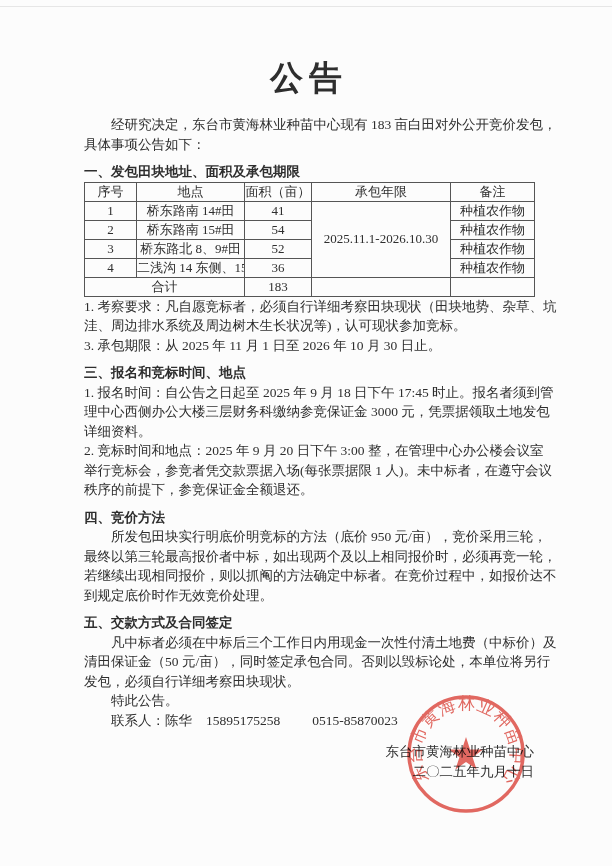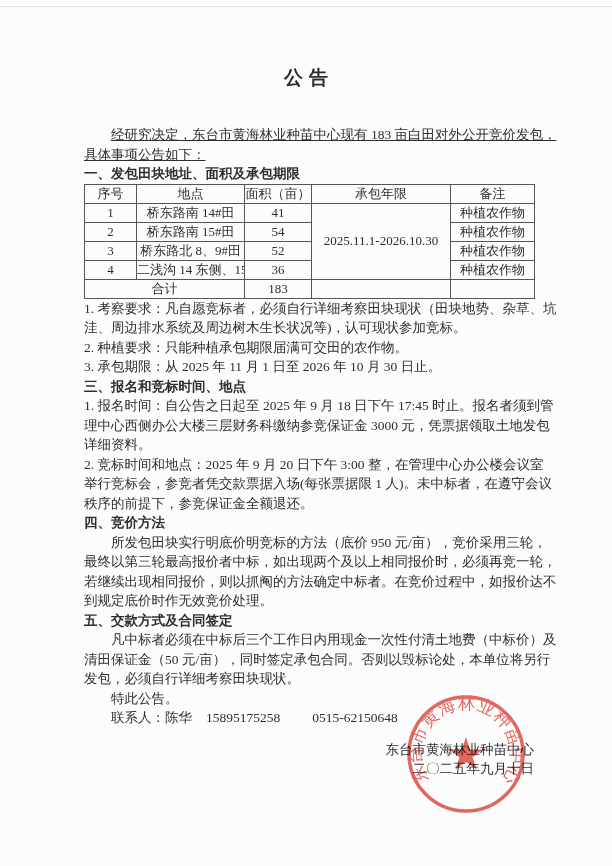--- a/index.html
+++ b/index.html
@@ -5,28 +5,28 @@
   html,body{margin:0;padding:0;background:#ffffff;}
   .page{
     position:relative;width:612px;height:866px;background:#fcfcfc;
     font-family:"Liberation Serif","DejaVu Serif",serif;color:#2e2e2e;
     overflow:hidden;
   }
   .scan-top-line{position:absolute;top:6px;left:0;width:612px;height:1px;background:#e6e6e6;}
   .content{position:absolute;left:84px;top:0;width:450px;}
   .title{
     margin:56px 0 0 0;height:44px;line-height:44px;
-    font-size:19px;font-weight:bold;text-align:center;letter-spacing:6px;
+    font-size:33px;font-weight:bold;text-align:center;letter-spacing:6px;
   }
-  .intro{margin-top:25px;text-decoration:underline;}
+  .intro{margin-top:15px;}
   .line{font-size:13.5px;line-height:19.5px;white-space:nowrap;}
   .ind{text-indent:27px;}
   .heading{
     font-family:"Liberation Sans","DejaVu Sans",sans-serif;
-    font-weight:bold;font-size:13.5px;line-height:19.5px;white-space:nowrap;
+    font-weight:bold;font-size:13.5px;line-height:19.5px;white-space:nowrap;margin-top:8px;
   }
   table.plots{
     border-collapse:collapse;width:450px;table-layout:fixed;
     font-size:13px;text-align:center;
   }
   table.plots th,table.plots td{
     border:1px solid #555;padding:0;font-weight:normal;
     overflow:hidden;white-space:nowrap;
   }
   table.plots tr{height:19px;}
@@ -104,21 +104,20 @@
         <td colspan="2">合计</td>
         <td>183</td>
         <td></td>
         <td></td>
       </tr>
     </tbody>
       </table>
 
     <div class="line">1. 考察要求：凡自愿竞标者，必须自行详细考察田块现状（田块地势、杂草、坑</div>
     <div class="line">洼、周边排水系统及周边树木生长状况等)，认可现状参加竞标。</div>
-    <div class="line">2. 种植要求：只能种植承包期限届满可交田的农作物。</div>
     <div class="line">3. 承包期限：从 2025 年 11 月 1 日至 2026 年 10 月 30 日止。</div>
 
     <div class="heading">三、报名和竞标时间、地点</div>
     <div class="line">1. 报名时间：自公告之日起至 2025 年 9 月 18 日下午 17:45 时止。报名者须到管</div>
     <div class="line">理中心西侧办公大楼三层财务科缴纳参竞保证金 3000 元，凭票据领取土地发包</div>
     <div class="line">详细资料。</div>
     <div class="line">2. 竞标时间和地点：2025 年 9 月 20 日下午 3:00 整，在管理中心办公楼会议室</div>
     <div class="line">举行竞标会，参竞者凭交款票据入场(每张票据限 1 人)。未中标者，在遵守会议</div>
     <div class="line">秩序的前提下，参竞保证金全额退还。</div>
 
@@ -129,21 +128,21 @@
     <div class="line">到规定底价时作无效竞价处理。</div>
 
     <div class="heading">五、交款方式及合同签定</div>
     <div class="line ind">凡中标者必须在中标后三个工作日内用现金一次性付清土地费（中标价）及</div>
     <div class="line">清田保证金（50 元/亩），同时签定承包合同。否则以毁标论处，本单位将另行</div>
     <div class="line">发包，必须自行详细考察田块现状。</div>
 
     <div class="line ind">特此公告。</div>
 
     <div class="line ind contact">
-      <span>联系人：陈华</span><span class="gap1">15895175258</span><span class="gap2">0515-62150648</span>
+      <span>联系人：陈华</span><span class="gap1">15895175258</span><span class="gap2">0515-85870023</span>
     </div>
 
     <div class="sig">
       <div class="line">东台市黄海林业种苗中心</div>
       <div class="line">二〇二五年九月十日</div>
     </div>
   </div>
 
   <svg class="seal" viewBox="0 0 132 132" width="132" height="132" xmlns="http://www.w3.org/2000/svg">
     <circle cx="66" cy="66" r="57" fill="none" stroke-width="3.5" stroke="#df4f46"></circle>

